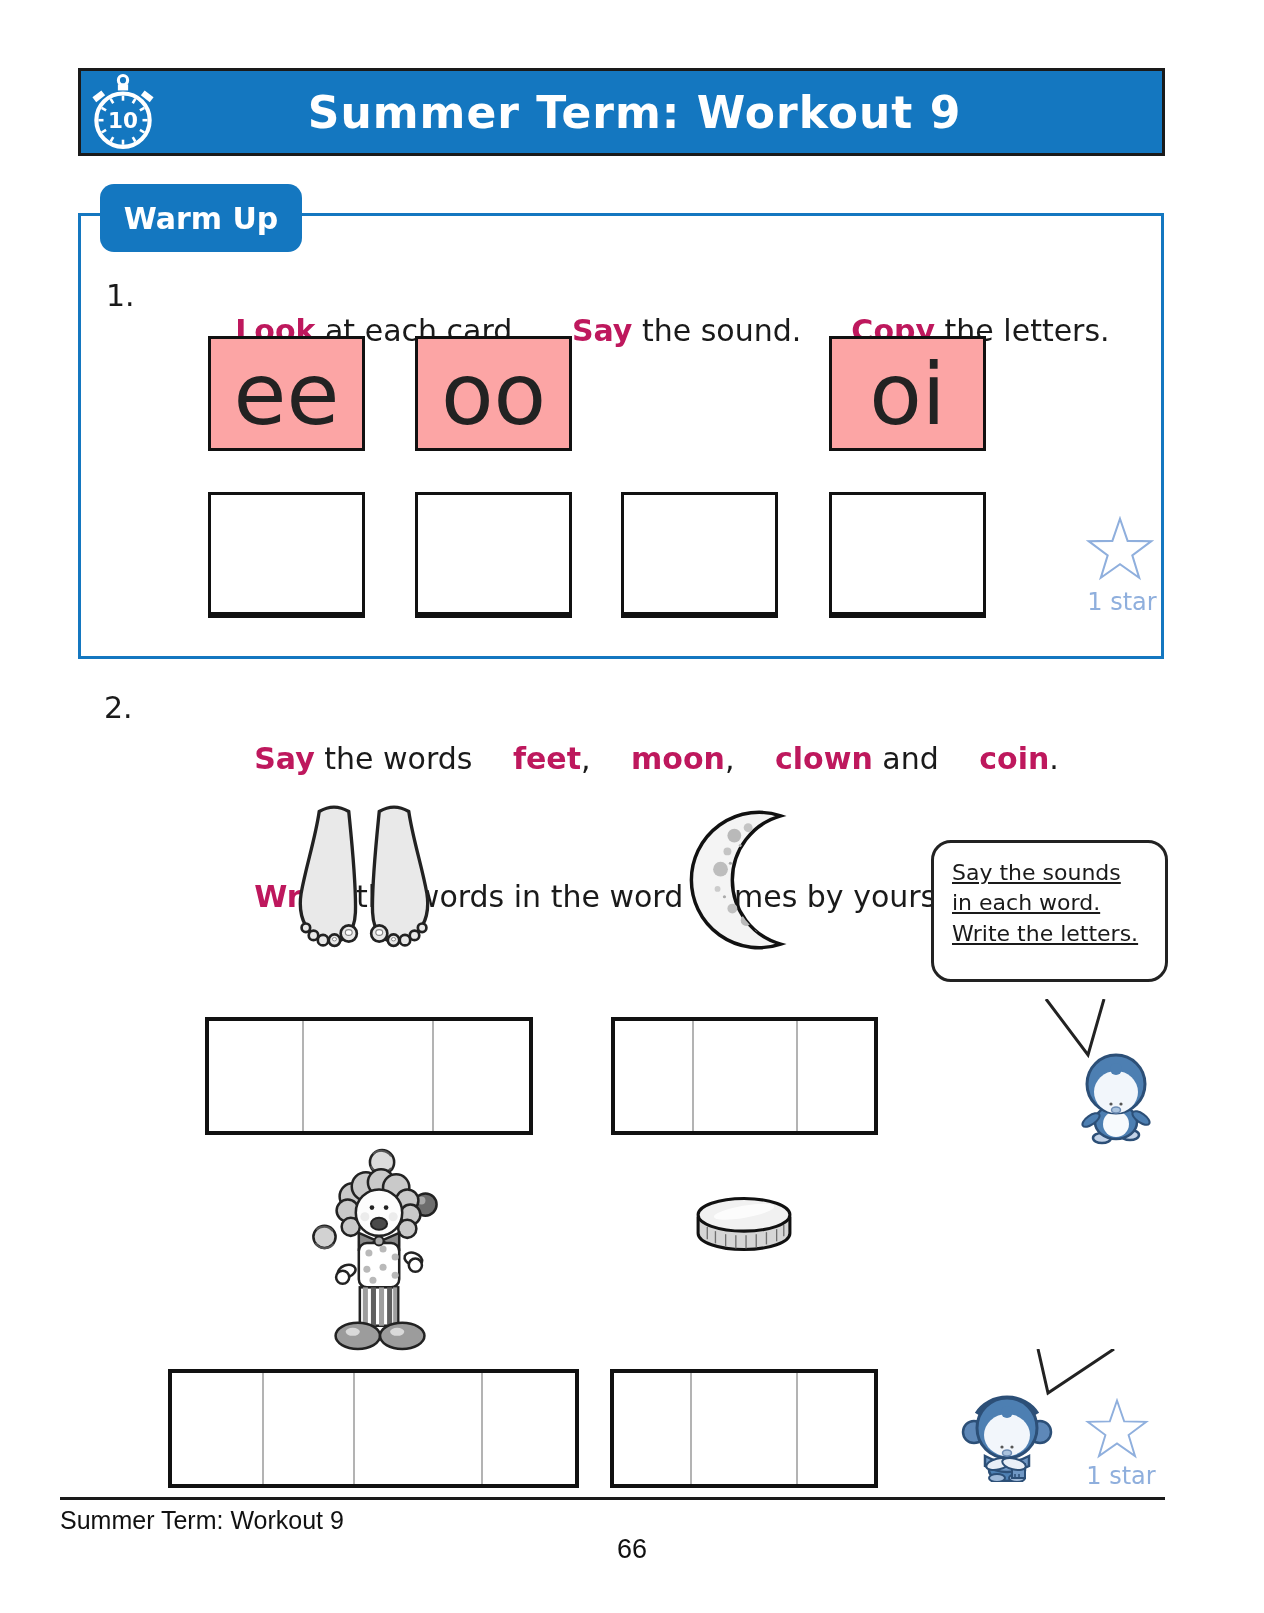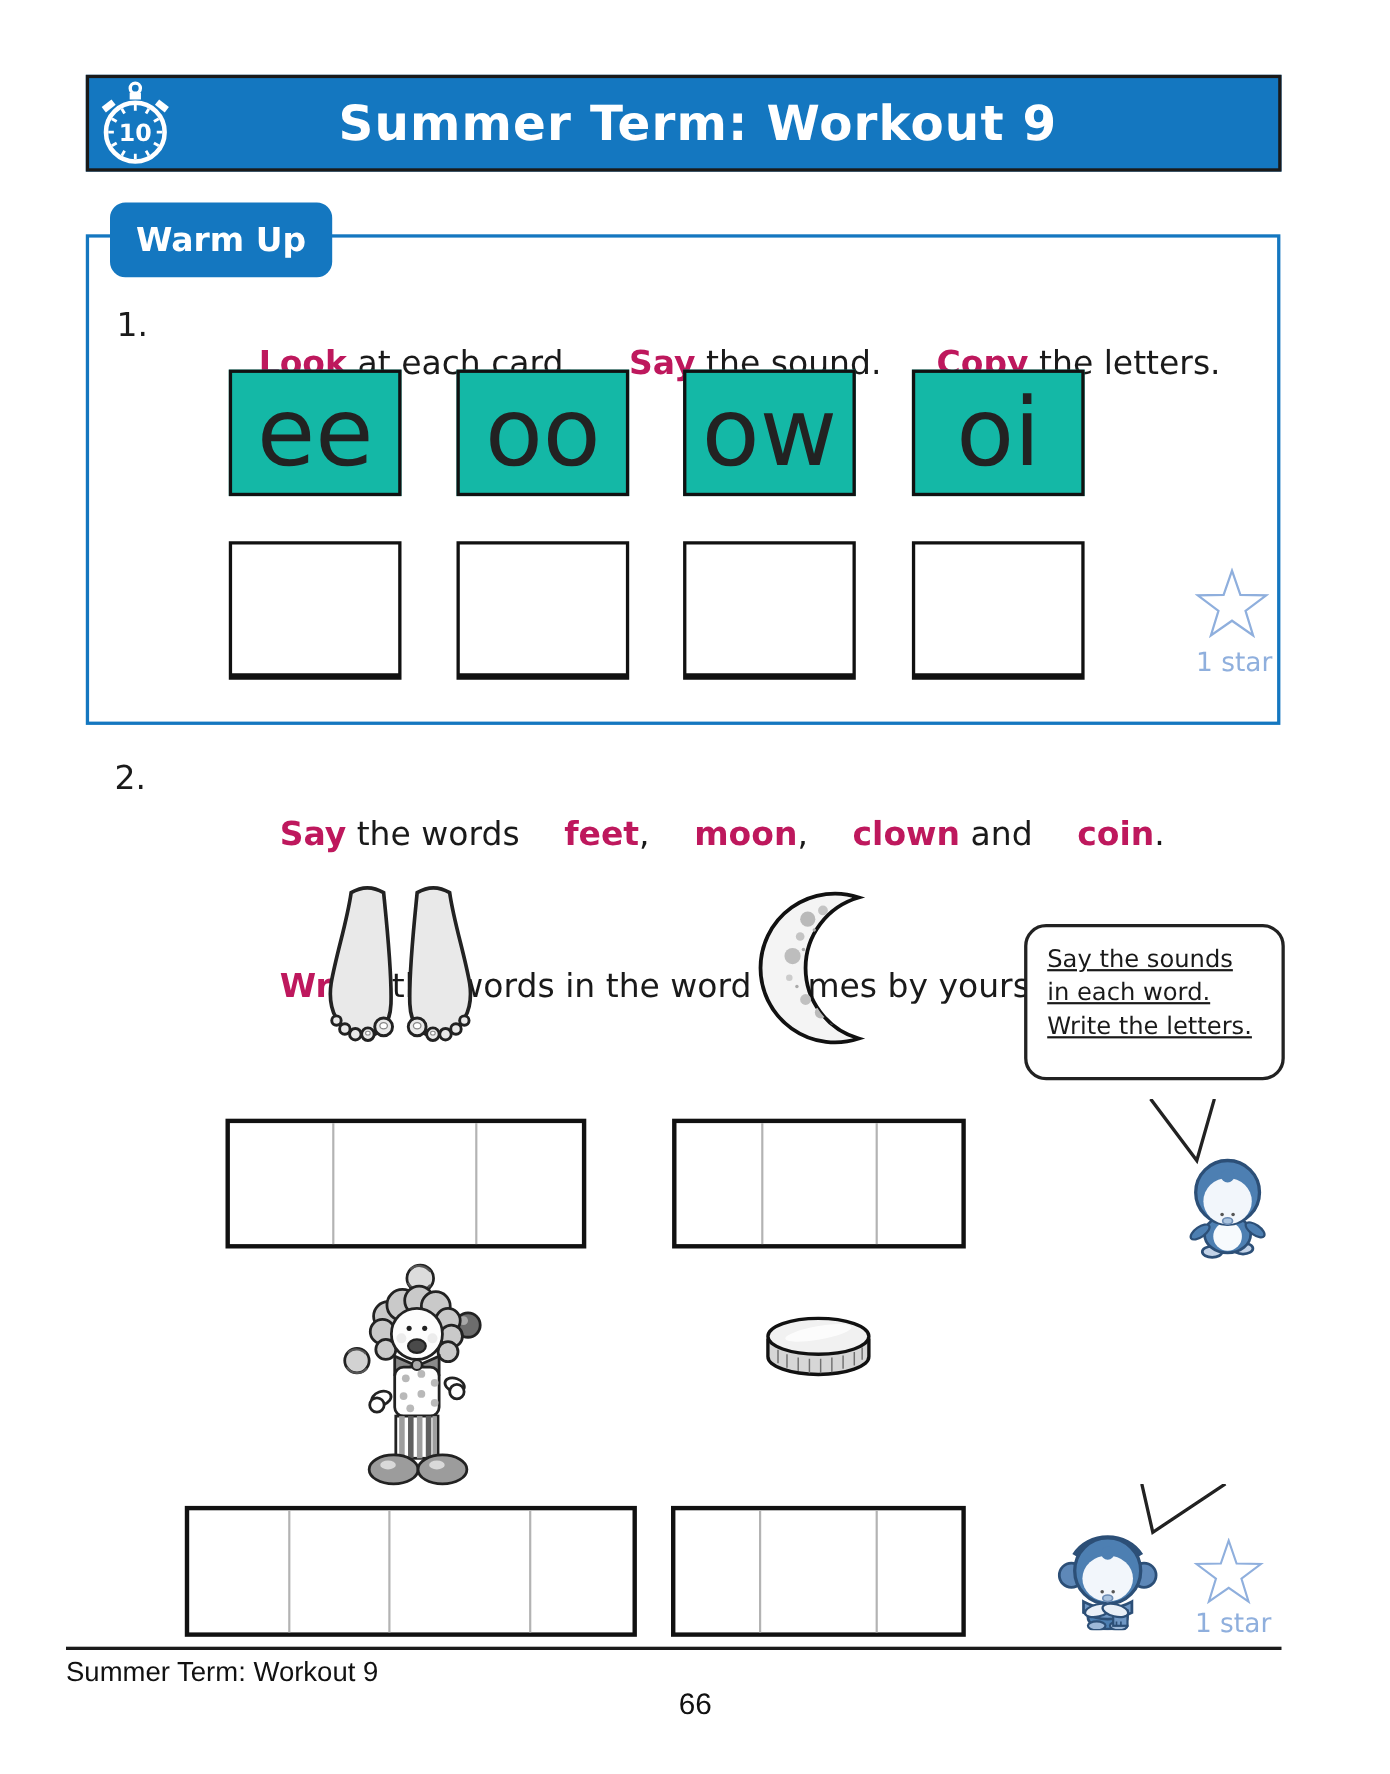--- a/index.html
+++ b/index.html
@@ -19,21 +19,21 @@
           color:#fff;font-size:30px;font-weight:bold;z-index:2;}
   .wu-box{position:absolute;left:78px;top:213px;width:1086px;height:446px;
           border:3px solid #1477c0;box-sizing:border-box;background:#fff;}
 
   .q-num{position:absolute;font-size:30px;color:#1a1a1a;}
   .q-line{white-space:pre-wrap;font-size:30px;color:#1a1a1a;}
   .kw{color:#be185d;font-weight:bold;margin-left:31px;}
 
   .card{position:absolute;width:157px;height:115px;border:3px solid #111;box-sizing:border-box;
         display:flex;align-items:center;justify-content:center;font-size:86px;color:#222;
-        background:#14b8a6;line-height:1;}
+        background:#fca5a5;line-height:1;}
   .copybox{position:absolute;width:157px;height:126px;border:3px solid #111;border-bottom-width:6px;
            box-sizing:border-box;background:#fff;}
 
   .frame{position:absolute;display:flex;border:4px solid #111;box-sizing:border-box;background:#fff;}
   .frame .cell{height:100%;}
   .frame .cell + .cell{border-left:2px solid #b3b3b3;}
 
   .bubble{position:absolute;border:3px solid #222;border-radius:20px;background:#fff;
           box-sizing:border-box;padding:15px 18px;font-size:22px;line-height:1.38;color:#1a1a1a;z-index:1;}
   .bubble-tail{position:absolute;z-index:2;}
@@ -87,23 +87,20 @@
   <div class="q-num" style="left:106px;top:278px;">1.</div>
   <div class="q-line" style="position:absolute;left:166px;top:278px;">
     <span class="kw">Look</span><span> at each card.  </span><span class="kw">Say</span><span> the sound.  </span><span class="kw">Copy</span><span> the letters.</span>
   </div>
 
   <div class="card" style="left:208px;top:336px;">
       <span>ee</span>
     </div>
   <div class="card" style="left:415px;top:336px;">
       <span>oo</span>
-    </div>
-  <div class="card" style="left:621px;top:336px;">
-      <span>ow</span>
     </div>
   <div class="card" style="left:829px;top:336px;">
       <span>oi</span>
     </div>
 
   <div class="copybox" style="left:208px;top:492px;"></div>
   <div class="copybox" style="left:415px;top:492px;"></div>
   <div class="copybox" style="left:621px;top:492px;"></div>
   <div class="copybox" style="left:829px;top:492px;"></div>
 

